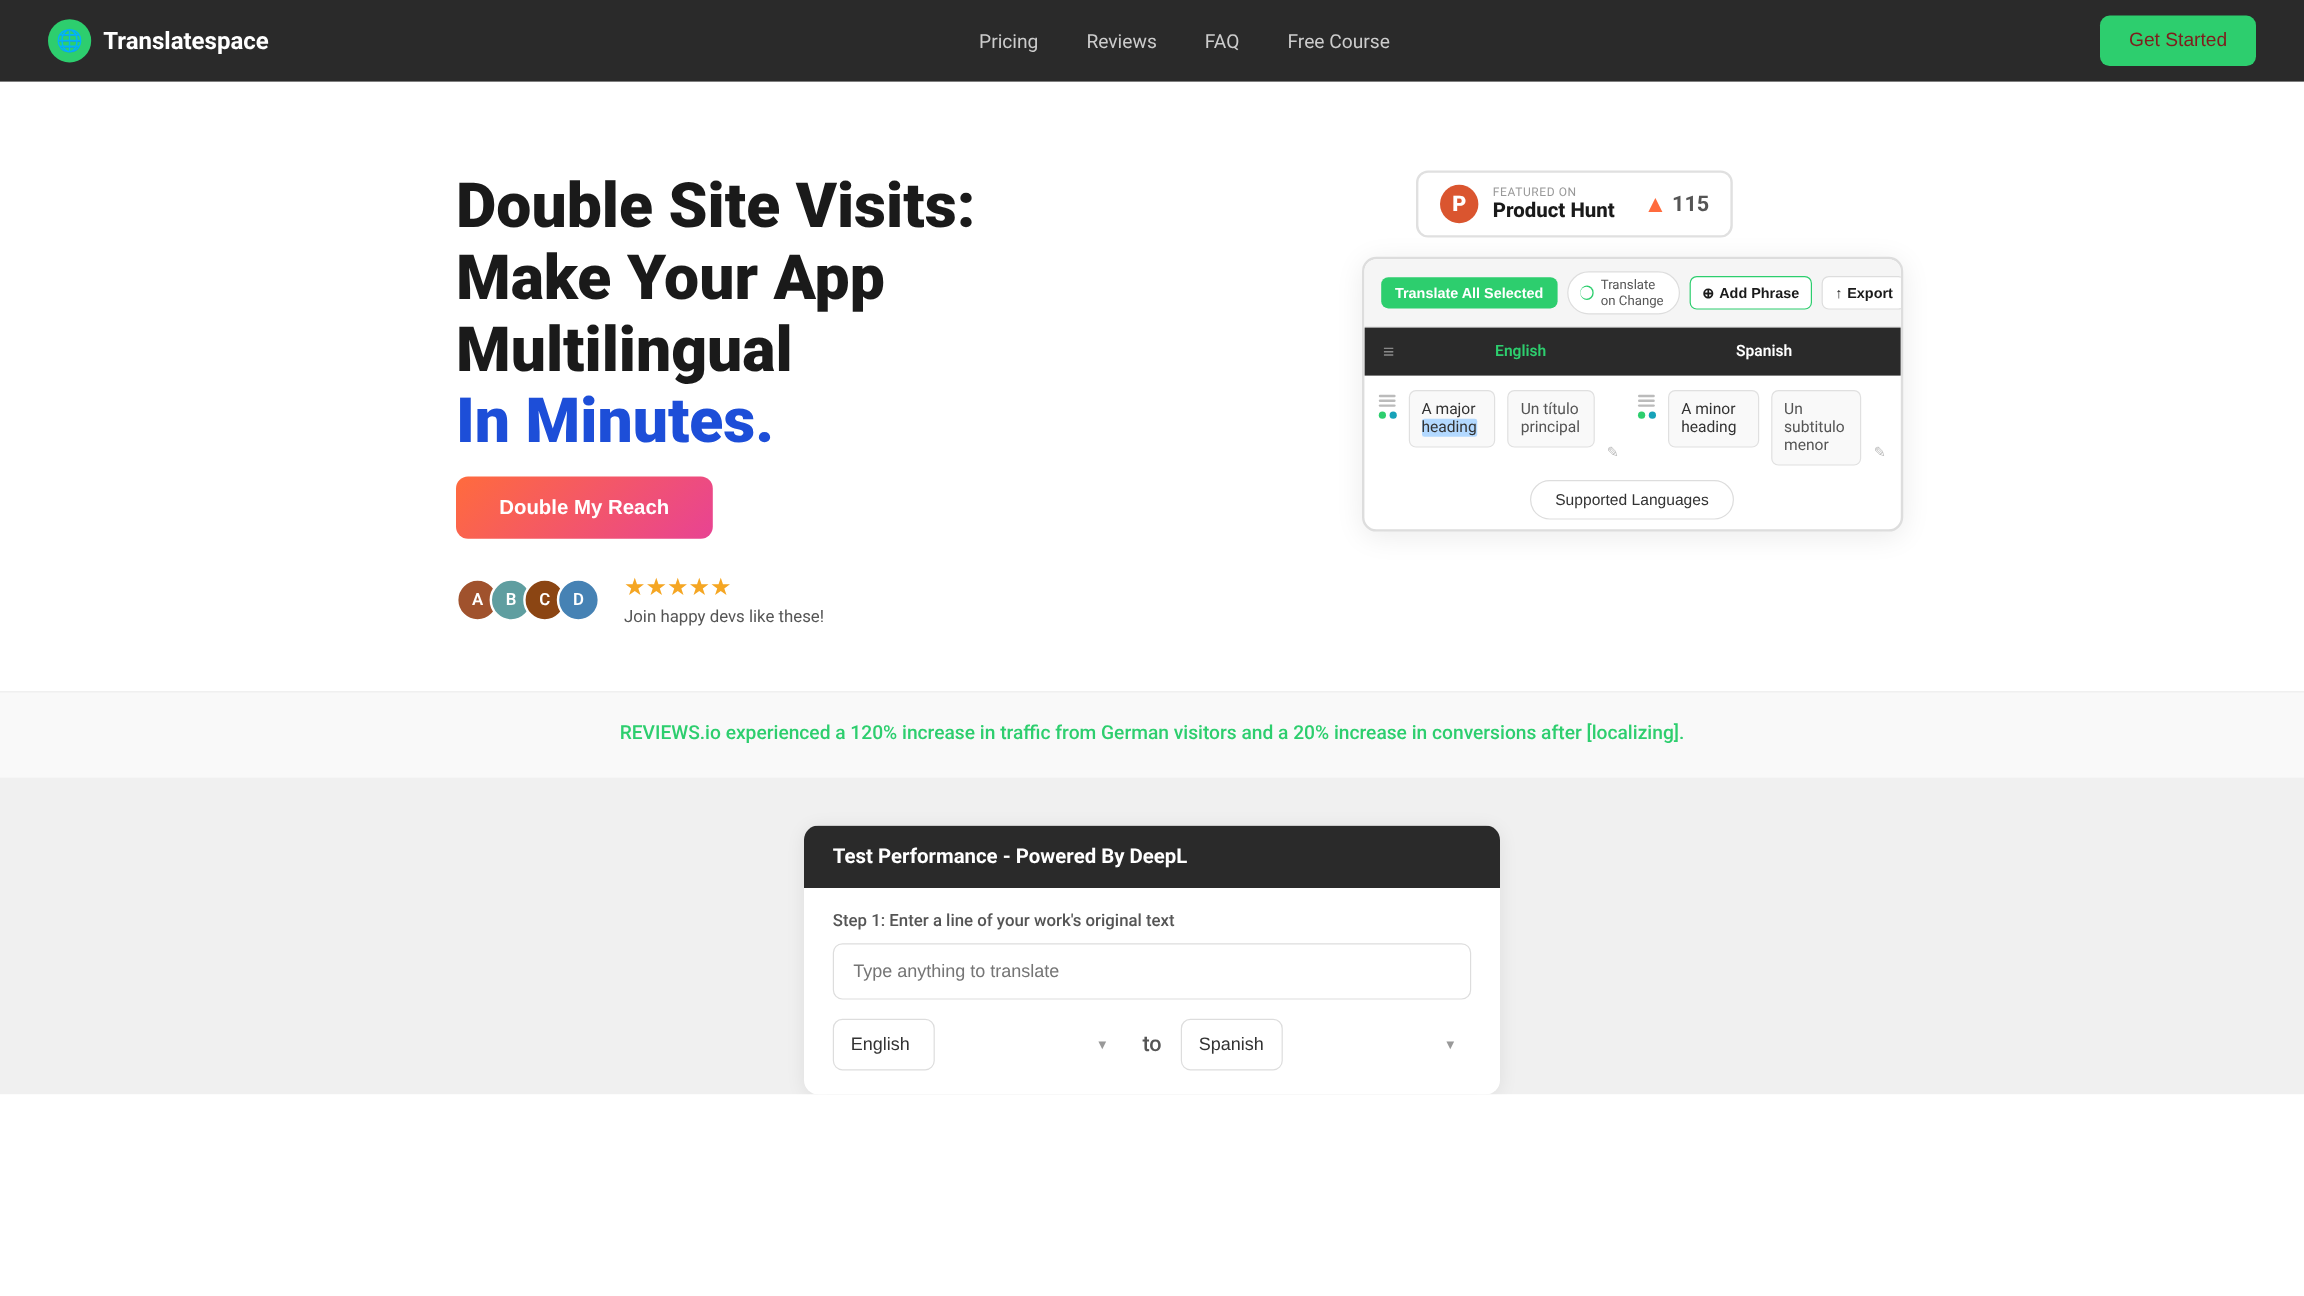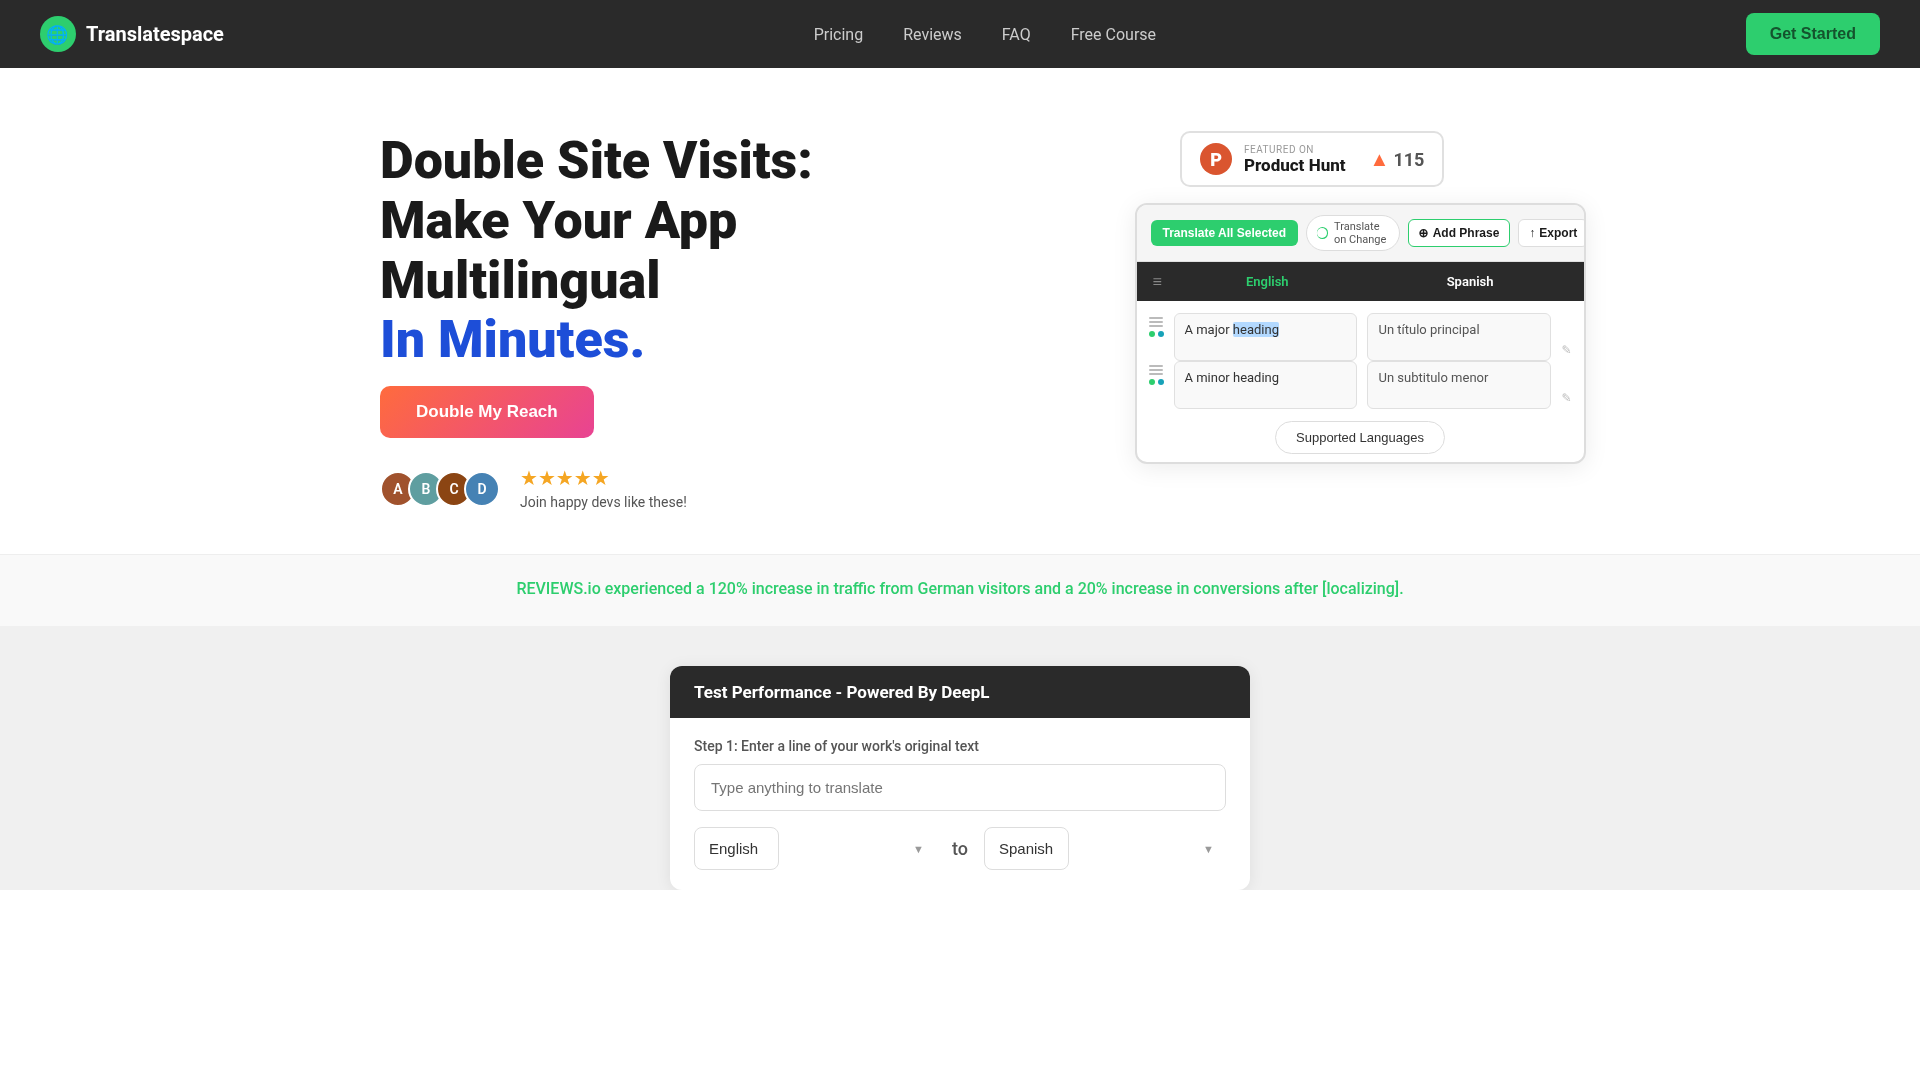--- a/index.html
+++ b/index.html
@@ -38,37 +38,37 @@
       gap: 40px;
       list-style: none;
     }
     .nav-links a {
       color: #ccc;
       text-decoration: none;
       font-size: 16px;
     }
     .btn-get-started {
       background: #2dce6e;
-      color: #14532d;
+      color: #7f1d1d;
       border: none;
       border-radius: 8px;
       padding: 12px 24px;
       font-size: 16px;
-      font-weight: 700;
+      font-weight: 400;
       cursor: pointer;
     }
 
     
     .hero {
       display: flex;
       align-items: flex-start;
       justify-content: space-between;
       padding: 60px 80px 40px 120px;
       max-width: 1400px;
-      margin: 3px auto;
+      margin: 14px auto;
       gap: 40px;
     }
     .hero-left {
       flex: 1;
       max-width: 600px;
     }
     .hero-title {
       font-size: 52px;
       font-weight: 900;
       line-height: 1.15;
@@ -289,21 +289,22 @@
       text-align: center;
       font-size: 13px;
       font-weight: 600;
     }
     .lang-col.english { color: #2dce6e; }
     .lang-col.spanish { color: #fff; }
 
     .mockup-rows {
       padding: 12px;
       display: flex;
-      flex-direction: column;
+      flex-direction: row;
+      gap: 16px;
     }
     .mockup-row {
       display: flex;
       align-items: flex-start;
       gap: 10px;
     }
     .row-icon-area {
       display: flex;
       flex-direction: column;
       align-items: center;

